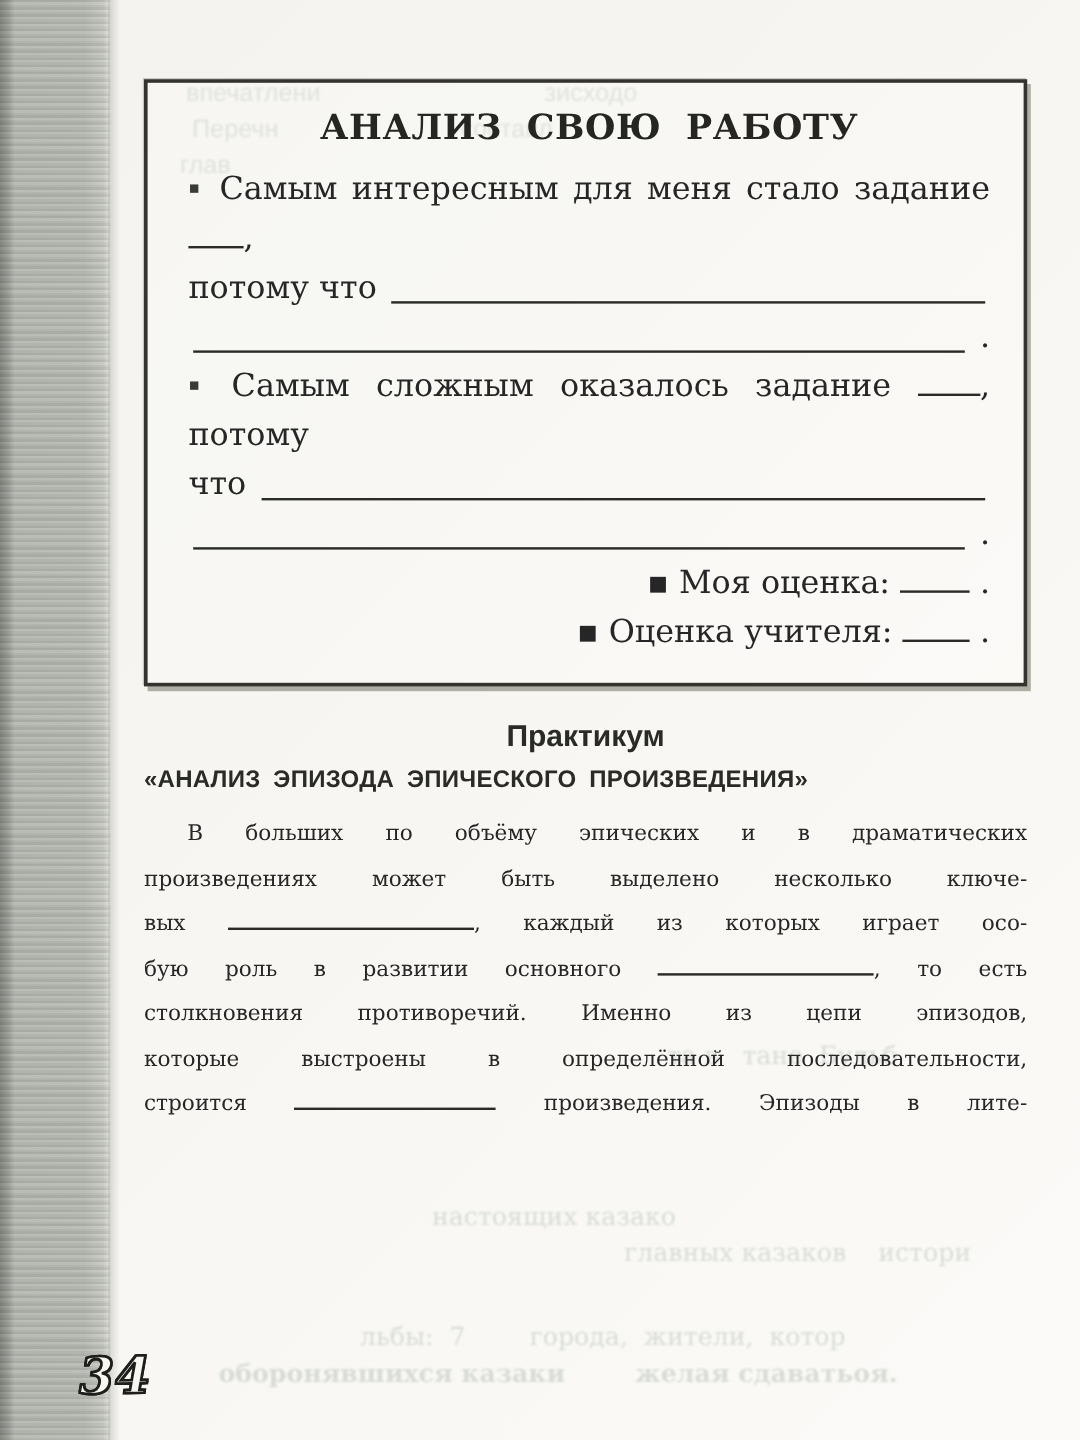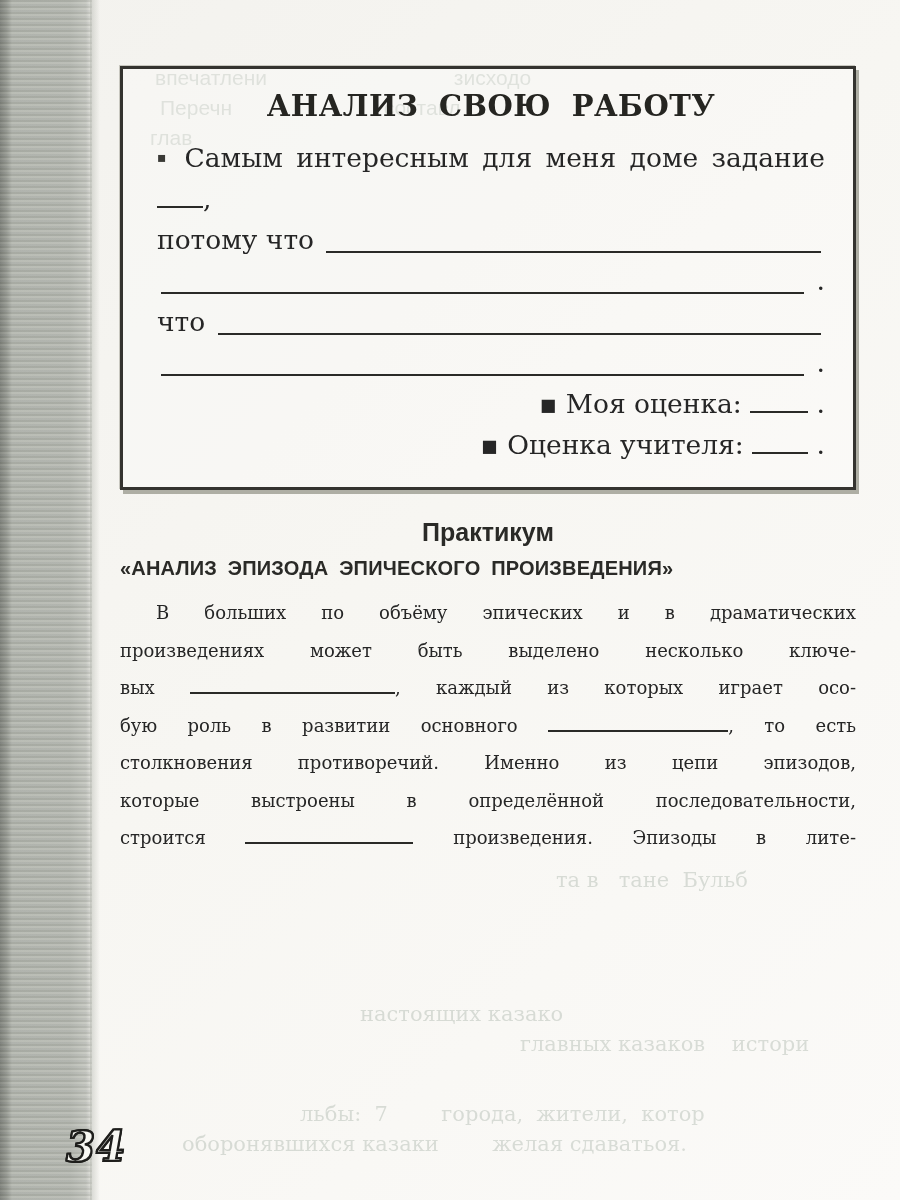--- a/index.html
+++ b/index.html
@@ -90,37 +90,38 @@
 <div class="edge-strip"></div>
 
 <div class="bleed" id="bleed-host">
     <div class="frag sans" style="left: 155px; top: 66px;">впечатлени                                зисходо</div>
     <div class="frag sans" style="left: 160px; top: 96px;">Перечн                          составл</div>
     <div class="frag sans" style="left: 150px; top: 126px;">глав</div>
     <div class="frag" style="left: 556px; top: 868px;">та в   тане  Бульб</div>
     <div class="frag" style="left: 360px; top: 1002px;">настоящих казако</div>
     <div class="frag" style="left: 520px; top: 1032px;">главных казаков    истори</div>
     <div class="frag" style="left: 300px; top: 1102px;">льбы:  7        города,  жители,  котор</div>
-    <div class="frag" style="left: 182px; top: 1132px;">оборонявшихся казаки        желая сдаватьоя.</div>
+    <div class="frag" style="left: 182px; top: 1132px; font-weight: bold;">оборонявшихся казаки        желая сдаватьоя.</div>
   </div>
 
 <div class="content">
 
   <div class="rating-box">
     <div class="rating-title">АНАЛИЗ СВОЮ РАБОТУ</div>
     <div class="box-lines" id="box-lines">
-        <div class="tline"><span class="sqbullet">▪</span><span>Самым интересным для меня доме задание </span><span class="blank" style="width: 46px;"></span><span>,</span></div>
+        <div class="tline"><span class="sqbullet">▪</span><span>Самым интересным для меня стало задание </span><span class="blank" style="width: 46px;"></span><span>,</span></div>
         <div class="tline flexline">
           <span>потому что </span>
           <span class="fill"></span>
         </div>
         <div class="tline flexline">
           <span class="fill"></span>
           <span> .</span>
         </div>
+        <div class="tline"><span class="sqbullet">▪</span><span>Самым сложным оказалось задание </span><span class="blank" style="width: 52px;"></span><span>, потому</span></div>
         <div class="tline flexline">
           <span>что </span>
           <span class="fill"></span>
         </div>
         <div class="tline flexline">
           <span class="fill"></span>
           <span> .</span>
         </div>
         <div class="tline rightline"><span>▪ Моя оценка: </span><span class="blank" style="width: 58px;"></span><span> .</span></div>
         <div class="tline rightline"><span>▪ Оценка учителя: </span><span class="blank" style="width: 56px;"></span><span> .</span></div>

